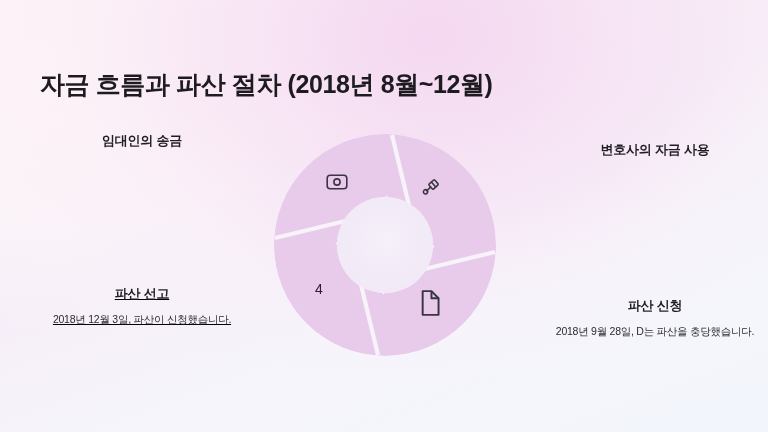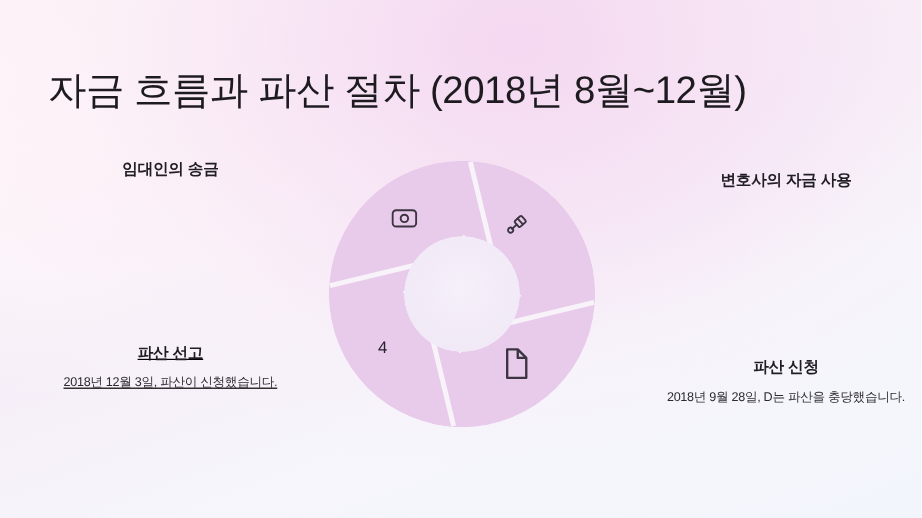--- a/index.html
+++ b/index.html
@@ -22,23 +22,23 @@
     background:
       radial-gradient(ellipse 620px 460px at 56% 8%, rgba(244,214,240,0.95) 0%, rgba(246,224,243,0.72) 30%, rgba(250,238,248,0.30) 58%, rgba(255,255,255,0.0) 78%),
       radial-gradient(ellipse 520px 420px at 8% 0%, rgba(253,242,246,0.95) 0%, rgba(255,250,252,0.45) 55%, rgba(255,255,255,0) 80%),
       linear-gradient(160deg, #fdf4f8 0%, #f8eef6 26%, #f6eef8 45%, #f6f5fb 66%, #f4f6fb 84%, #f2f5fc 100%);
   }
 
   
   #title {
     position: absolute;
     left: 40px;
-    top: 54px;
-    font-size: 32px;
-    font-weight: 400;
+    top: 68px;
+    font-size: 25px;
+    font-weight: 700;
     color: #1d1b20;
     letter-spacing: -0.4px;
     white-space: nowrap;
   }
 
   
   .block { position: absolute; }
   .block .heading {
     font-size: 13px;
     font-weight: 700;

